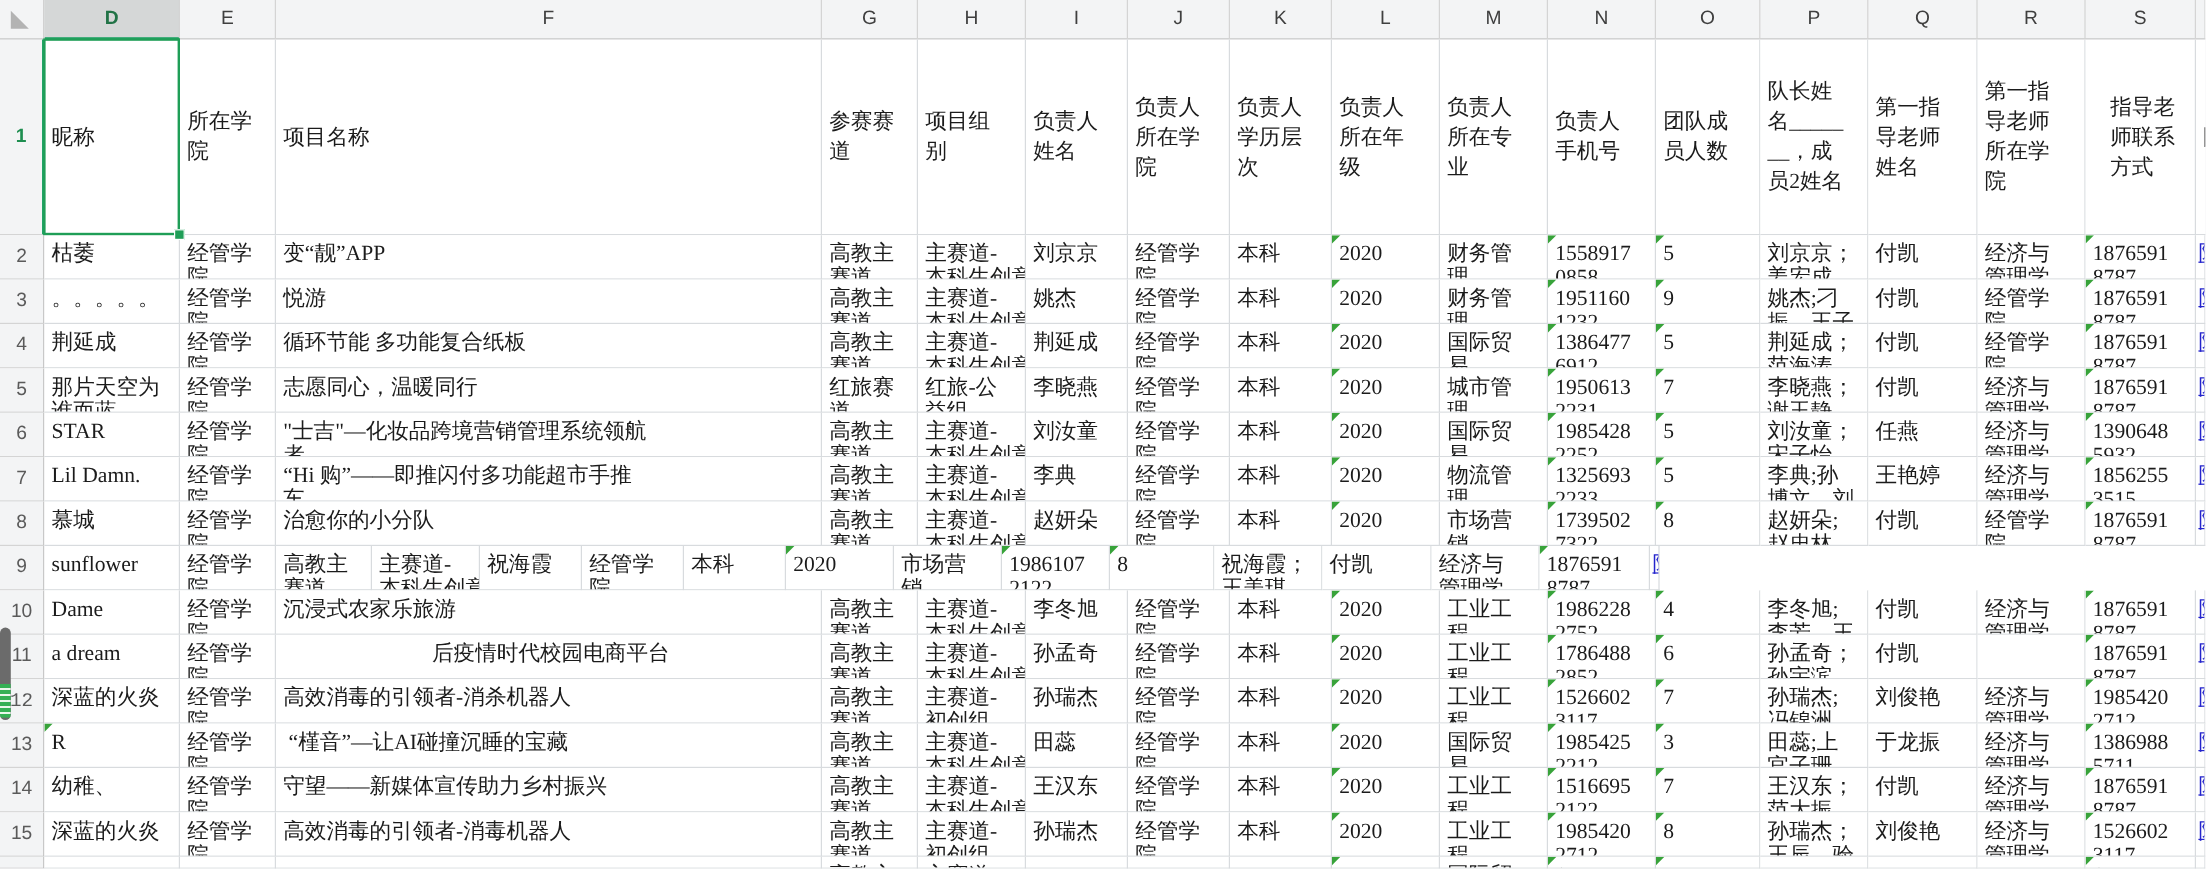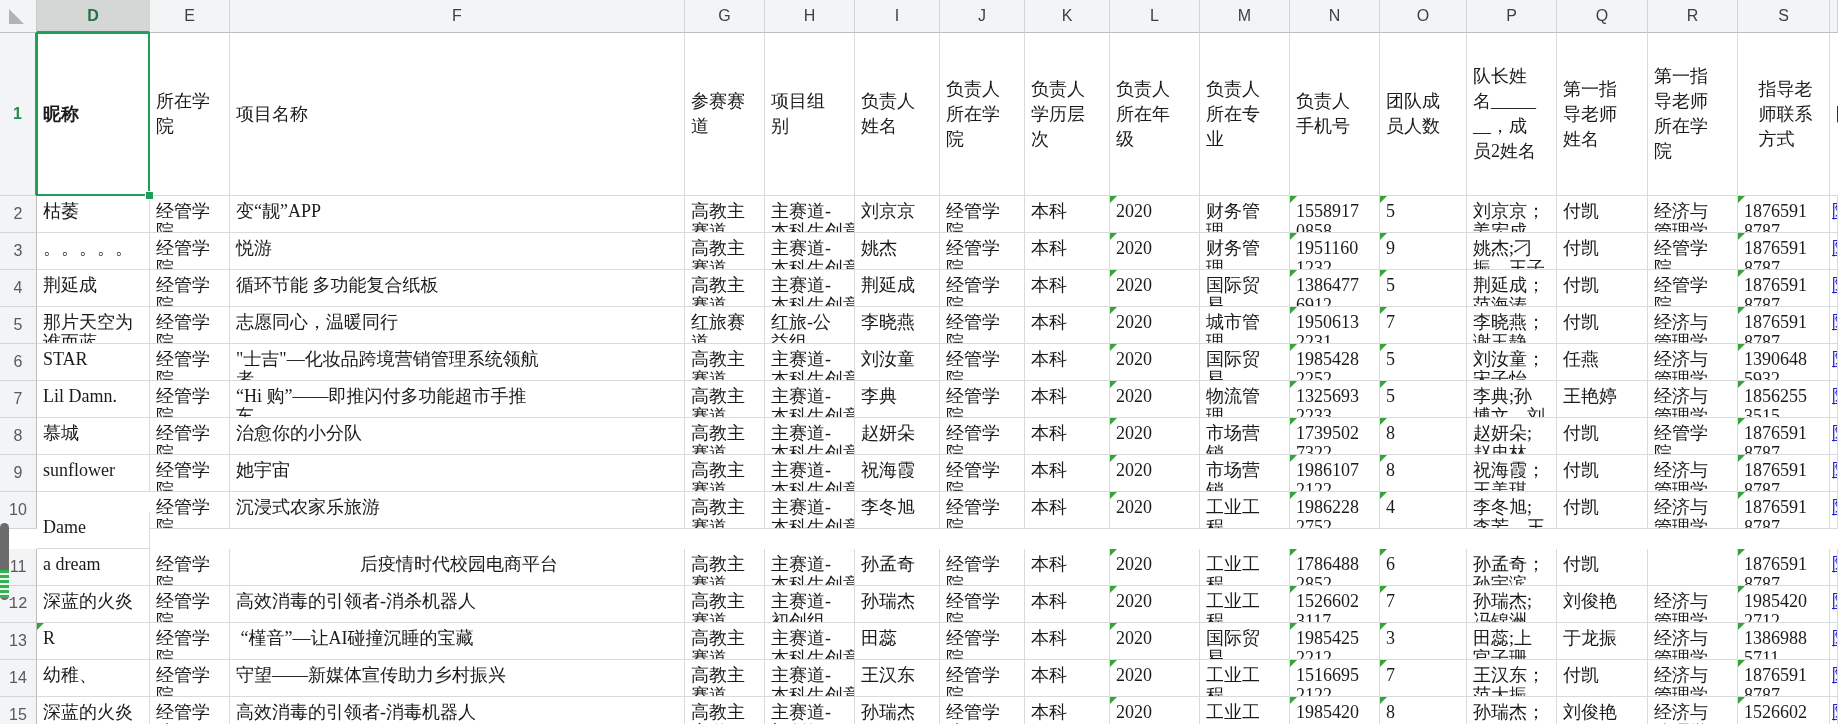--- a/index.html
+++ b/index.html
@@ -60,21 +60,21 @@
       <div class="colcell" style="width: 90px;">P</div>
       <div class="colcell" style="width: 91px;">Q</div>
       <div class="colcell" style="width: 90px;">R</div>
       <div class="colcell" style="width: 92px;">S</div>
       <div class="colcell" style="width: 8px;"></div>
     </div>
   <div id="grid">
 
   <div class="row hrow">
         <div class="gut sel" style="height: 163px;">1</div>
-        <div class="cell" style="width: 113px; height: 163px; font-weight: bold;"><span>昵称</span></div>
+        <div class="cell" style="width: 113px; height: 163px;"><span>昵称</span></div>
         <div class="cell" style="width: 80px; height: 163px;"><span>所在学
 院</span></div>
         <div class="cell" style="width: 455px; height: 163px;"><span>项目名称</span></div>
         <div class="cell" style="width: 80px; height: 163px;"><span>参赛赛
 道</span></div>
         <div class="cell" style="width: 90px; height: 163px;"><span>项目组
 别</span></div>
         <div class="cell" style="width: 85px; height: 163px;"><span>负责人
 姓名</span></div>
         <div class="cell" style="width: 85px; height: 163px;"><span>负责人
@@ -317,21 +317,20 @@
 院</span></div>
         <div class="cell" style="width: 92px; height: 37px;"><span>1876591
 8787</span><div class="tri"></div></div>
         <div class="cell link" style="width: 8px; height: 37px;"><span>附件</span></div>
       </div>
       <div class="row">
         <div class="gut" style="height: 37px;">9</div>
         <div class="cell" style="width: 113px; height: 37px;"><span>sunflower</span></div>
         <div class="cell" style="width: 80px; height: 37px;"><span>经管学
 院</span></div>
-        <div class="cell" style="width: 455px; height: 37px;"><span>她宇宙</span></div>
         <div class="cell" style="width: 80px; height: 37px;"><span>高教主
 赛道</span></div>
         <div class="cell" style="width: 90px; height: 37px;"><span>主赛道-
 本科生创意组</span></div>
         <div class="cell" style="width: 85px; height: 37px;"><span>祝海霞</span></div>
         <div class="cell" style="width: 85px; height: 37px;"><span>经管学
 院</span></div>
         <div class="cell" style="width: 85px; height: 37px;"><span>本科</span></div>
         <div class="cell" style="width: 90px; height: 37px;"><span>2020</span><div class="tri"></div></div>
         <div class="cell" style="width: 90px; height: 37px;"><span>市场营
@@ -344,21 +343,21 @@
         <div class="cell" style="width: 91px; height: 37px;"><span>付凯</span></div>
         <div class="cell" style="width: 90px; height: 37px;"><span>经济与
 管理学
 院</span></div>
         <div class="cell" style="width: 92px; height: 37px;"><span>1876591
 8787</span><div class="tri"></div></div>
         <div class="cell link" style="width: 8px; height: 37px;"><span>附件</span></div>
       </div>
       <div class="row">
         <div class="gut" style="height: 37px;">10</div>
-        <div class="cell" style="width: 113px; height: 37px; margin-top: 20px;"><span>Dame</span></div>
+        <div class="cell" style="width: 113px; height: 37px;"><span>Dame</span></div>
         <div class="cell" style="width: 80px; height: 37px;"><span>经管学
 院</span></div>
         <div class="cell" style="width: 455px; height: 37px;"><span>沉浸式农家乐旅游</span></div>
         <div class="cell" style="width: 80px; height: 37px;"><span>高教主
 赛道</span></div>
         <div class="cell" style="width: 90px; height: 37px;"><span>主赛道-
 本科生创意组</span></div>
         <div class="cell" style="width: 85px; height: 37px;"><span>李冬旭</span></div>
         <div class="cell" style="width: 85px; height: 37px;"><span>经管学
 院</span></div>

